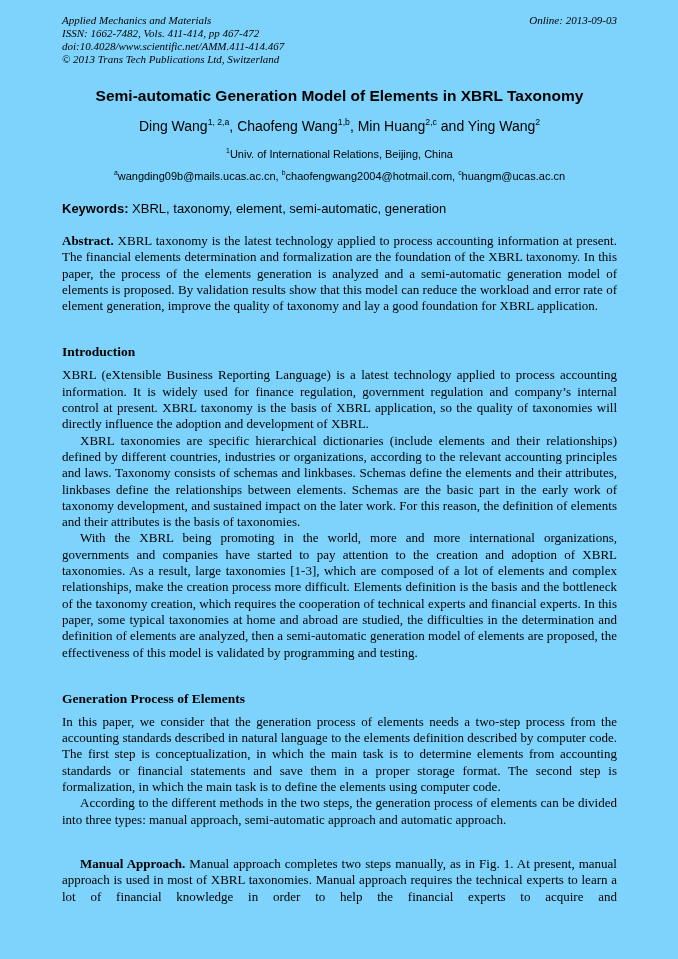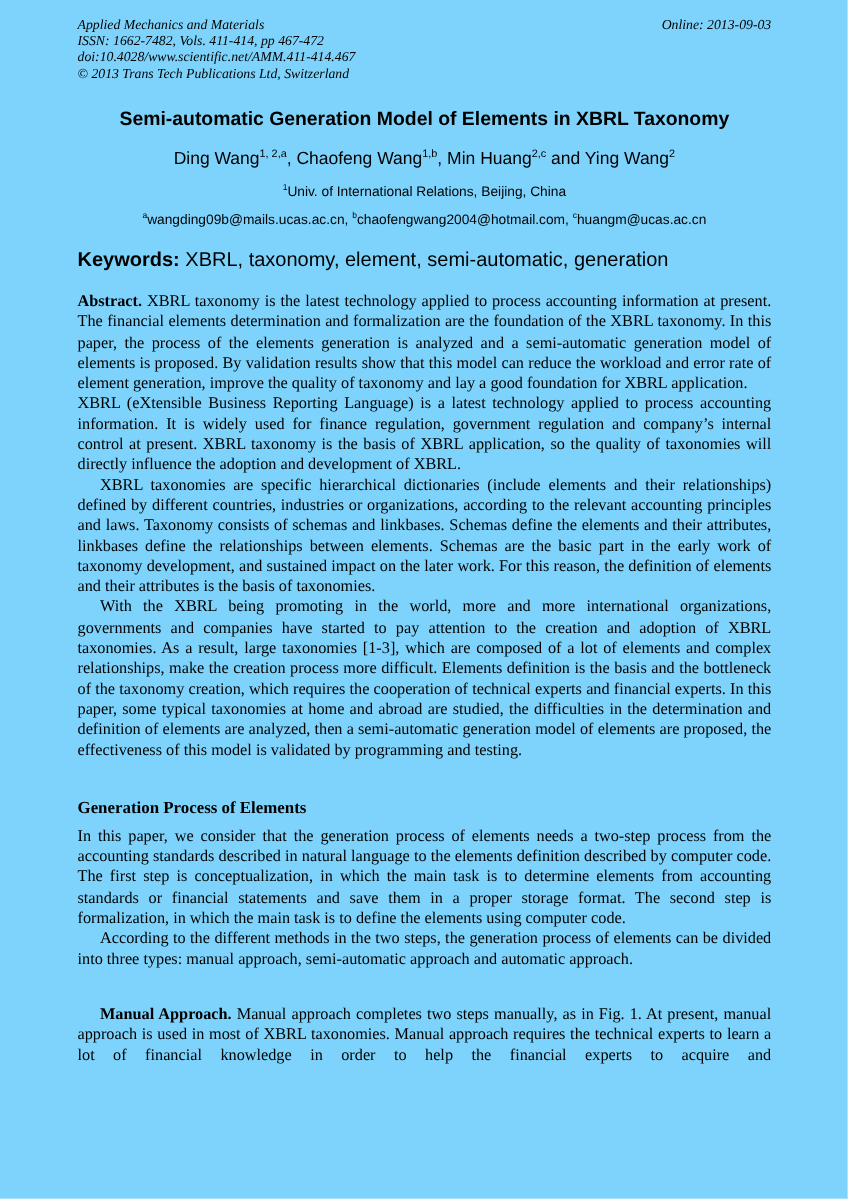--- a/index.html
+++ b/index.html
@@ -56,21 +56,21 @@
     line-height: 14px;
   }
   .affil-1 { margin-top: 12px; }
   .affil-2 { margin-top: 8px; }
   .emails  { margin-top: 8px; }
 
   
   .keywords {
     margin-top: 19px;
     font-family: "Liberation Sans", sans-serif;
-    font-size: 16px;
+    font-size: 13px;
     line-height: 14px;
   }
   .keywords b { font-weight: bold; }
 
   
   .body-par {
     margin: 0;
     font-family: "Liberation Serif", serif;
     font-size: 13px;
     line-height: 16.3px;
@@ -118,20 +118,21 @@
   </div>
 
   <div class="keywords">
     <b>Keywords:</b><span> XBRL, taxonomy, element, semi-automatic, generation</span>
   </div>
 
   <p class="body-par abstract">
     <b class="lead">Abstract.</b><span> XBRL taxonomy is the latest technology applied to process accounting information at present. The financial elements determination and formalization are the foundation of the XBRL taxonomy. In this paper, the process of the elements generation is analyzed and a semi-automatic generation model of elements is proposed. By validation results show that this model can reduce the workload and error rate of element generation, improve the quality of taxonomy and lay a good foundation for XBRL application.</span>
   </p>
 
+  <div class="sec-heading">Introduction</div>
   <p class="body-par">XBRL (eXtensible Business Reporting Language) is a latest technology applied to process accounting information. It is widely used for finance regulation, government regulation and company’s internal control at present. XBRL taxonomy is the basis of XBRL application, so the quality of taxonomies will directly influence the adoption and development of XBRL.</p>
   <p class="body-par indent">XBRL taxonomies are specific hierarchical dictionaries (include elements and their relationships) defined by different countries, industries or organizations, according to the relevant accounting principles and laws. Taxonomy consists of schemas and linkbases. Schemas define the elements and their attributes, linkbases define the relationships between elements. Schemas are the basic part in the early work of taxonomy development, and sustained impact on the later work. For this reason, the definition of elements and their attributes is the basis of taxonomies.</p>
   <p class="body-par indent">With the XBRL being promoting in the world, more and more international organizations, governments and companies have started to pay attention to the creation and adoption of XBRL taxonomies. As a result, large taxonomies [1-3], which are composed of a lot of elements and complex relationships, make the creation process more difficult. Elements definition is the basis and the bottleneck of the taxonomy creation, which requires the cooperation of technical experts and financial experts. In this paper, some typical taxonomies at home and abroad are studied, the difficulties in the determination and definition of elements are analyzed, then a semi-automatic generation model of elements are proposed, the effectiveness of this model is validated by programming and testing.</p>
 
   <div class="sec-heading">Generation Process of Elements</div>
   <p class="body-par">In this paper, we consider that the generation process of elements needs a two-step process from the accounting standards described in natural language to the elements definition described by computer code. The first step is conceptualization, in which the main task is to determine elements from accounting standards or financial statements and save them in a proper storage format. The second step is formalization, in which the main task is to define the elements using computer code.</p>
   <p class="body-par indent">According to the different methods in the two steps, the generation process of elements can be divided into three types: manual approach, semi-automatic approach and automatic approach.</p>
   <p class="body-par indent justify-last">
     <b class="lead">Manual Approach.</b><span> Manual approach completes two steps manually, as in Fig. 1. At present, manual approach is used in most of XBRL taxonomies. Manual approach requires the technical experts to learn a lot of financial knowledge in order to help the financial experts to acquire and</span>
   </p>

